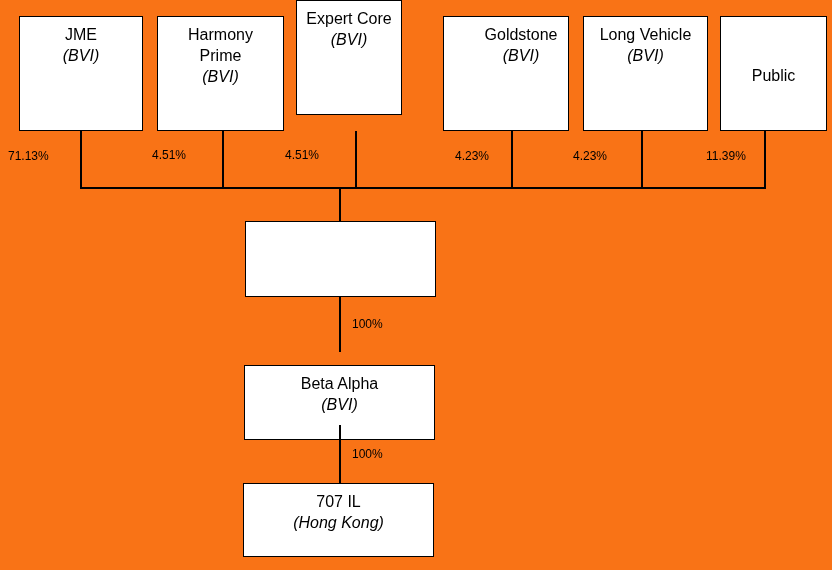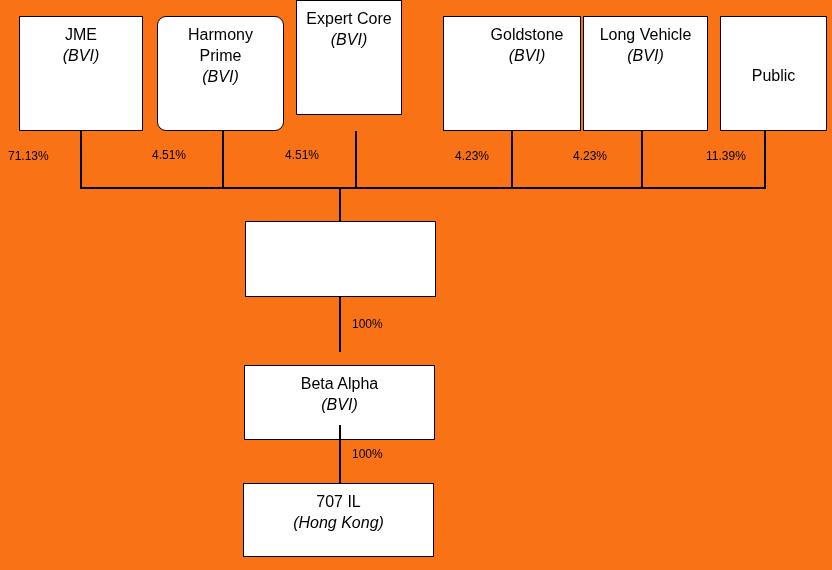--- a/index.html
+++ b/index.html
@@ -18,24 +18,24 @@
     background:#fff;
     text-align:center;
     font-size:16px;
     line-height:21px;
     padding-top:7px;
   }
   .box .jur{font-style:italic;}
   .box .name{display:block;}
   
   .b1{left:19px;top:16px;width:124px;height:115px;}
-  .b2{left:157px;top:16px;width:127px;height:115px;border-radius:9px;}
+  .b2{left:157px;top:16px;width:127px;height:115px;}
   .b2 .name{max-width:80px;margin:0 auto;}
   .b3{left:296px;top:0;width:106px;height:115px;}
-  .b4{left:443px;top:16px;width:138px;height:115px;padding-left:30px;}
+  .b4{left:443px;top:16px;width:126px;height:115px;padding-left:30px;}
   .b5{left:583px;top:16px;width:125px;height:115px;}
   .b6{left:720px;top:16px;width:107px;height:115px;padding-top:48px;}
   
   .bCompany{left:245px;top:221px;width:191px;height:76px;}
   .bBeta{left:244px;top:365px;width:191px;height:75px;}
   .b707{left:243px;top:483px;width:191px;height:74px;text-align:center;}
   
   .vline,.hline{position:absolute;background:#000;}
   .vline{width:1.5px;}
   .hline{height:1.5px;}

